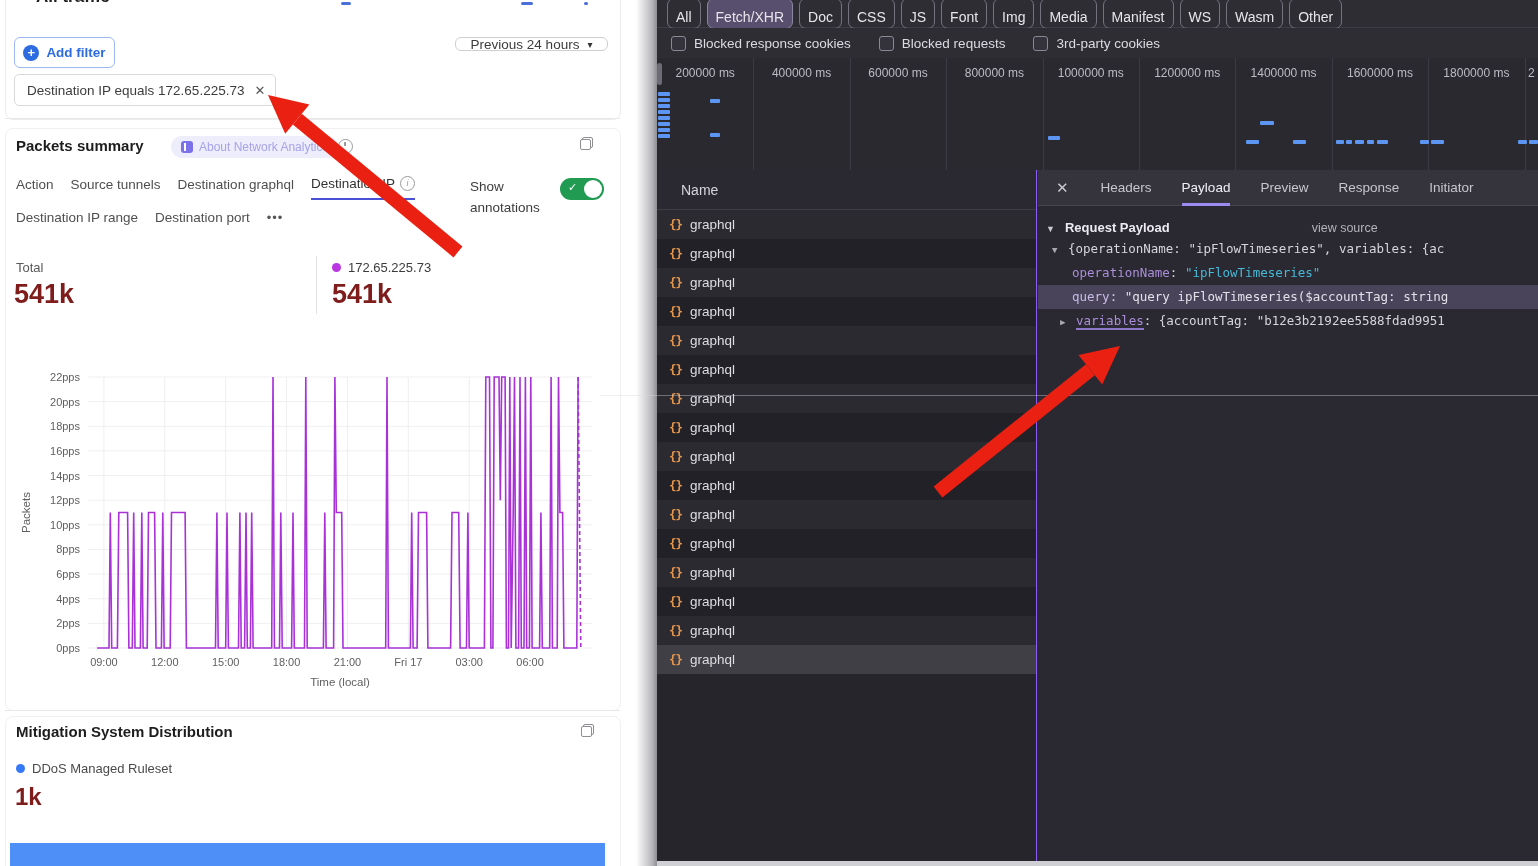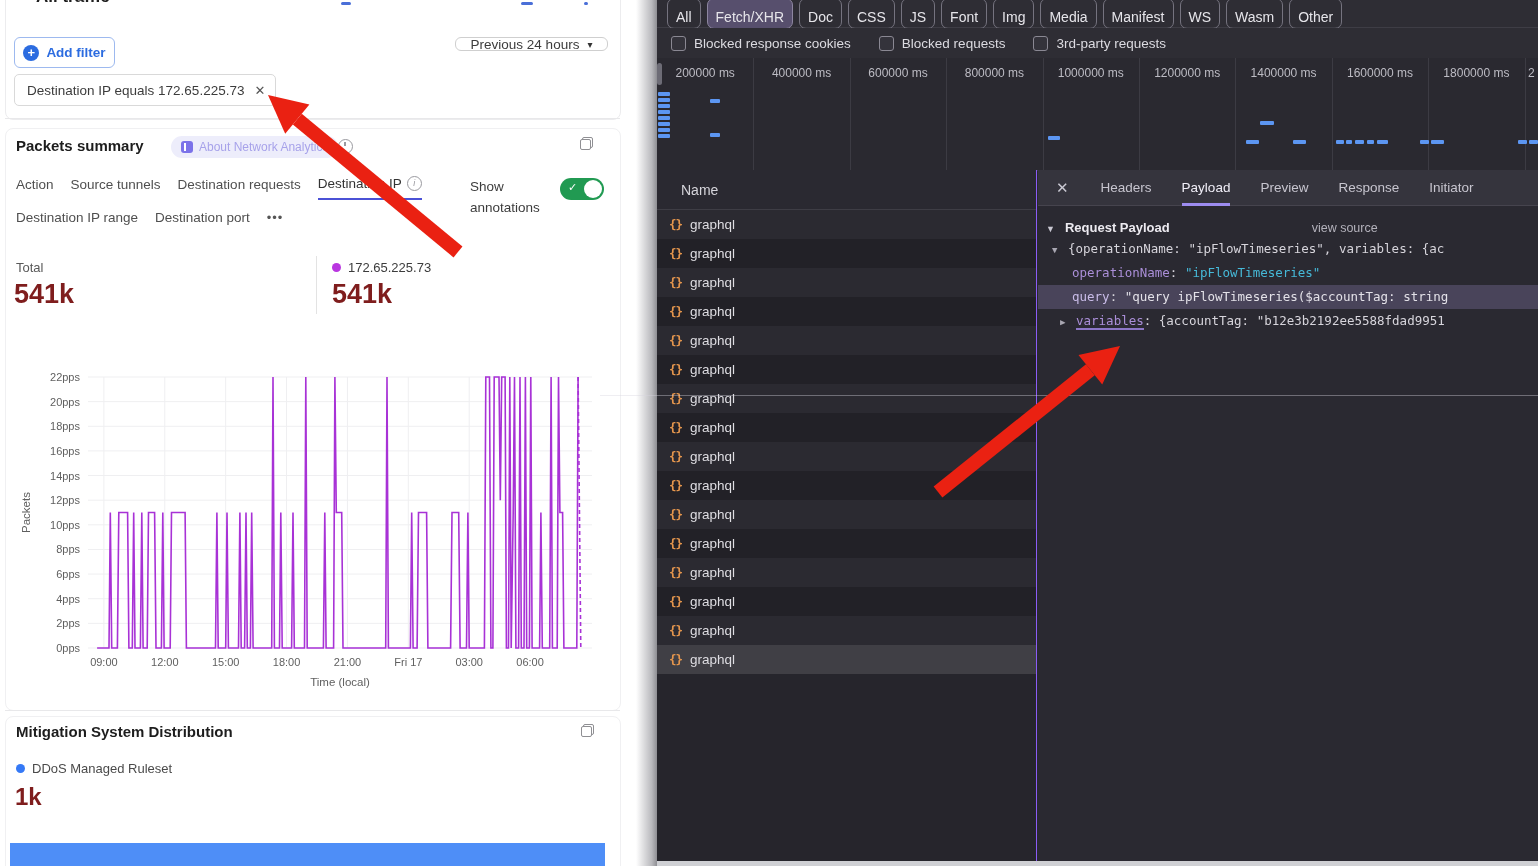--- a/index.html
+++ b/index.html
@@ -151,21 +151,21 @@
       </div>
 
     <div class="tabs-row" style="left:16px;top:176px;" id="tabs-row1">
         <div class="tab">
           <span>Action</span>
         </div>
         <div class="tab">
           <span>Source tunnels</span>
         </div>
         <div class="tab">
-          <span>Destination requests</span>
+          <span>Destination graphql</span>
         </div>
         <div class="tab active">
           <span>Destination IP</span>
           <span class="info-ic">i</span>
         </div>
       </div>
     <div class="tabs-row" style="left:16px;top:210px;" id="tabs-row2">
         <div class="tab">Destination IP range</div>
         <div class="tab">Destination port</div>
         <div class="tab more-dots">•••</div>
@@ -266,21 +266,21 @@
         <div class="cb-item">
           <span class="cb-box"></span>
           <span>Blocked response cookies</span>
         </div>
         <div class="cb-item">
           <span class="cb-box"></span>
           <span>Blocked requests</span>
         </div>
         <div class="cb-item">
           <span class="cb-box"></span>
-          <span>3rd-party requests</span>
+          <span>3rd-party cookies</span>
         </div>
       </div>
 
     <div class="timeline" id="timeline">
       <div class="tl-handle"></div>
     <span class="tl-label" style="left: 48.2px;">200000 ms</span>
         <span class="tl-label" style="left: 144.6px;">400000 ms</span>
         <span class="tl-label" style="left: 241px;">600000 ms</span>
         <span class="tl-label" style="left: 337.4px;">800000 ms</span>
         <span class="tl-label" style="left: 433.8px;">1000000 ms</span>

